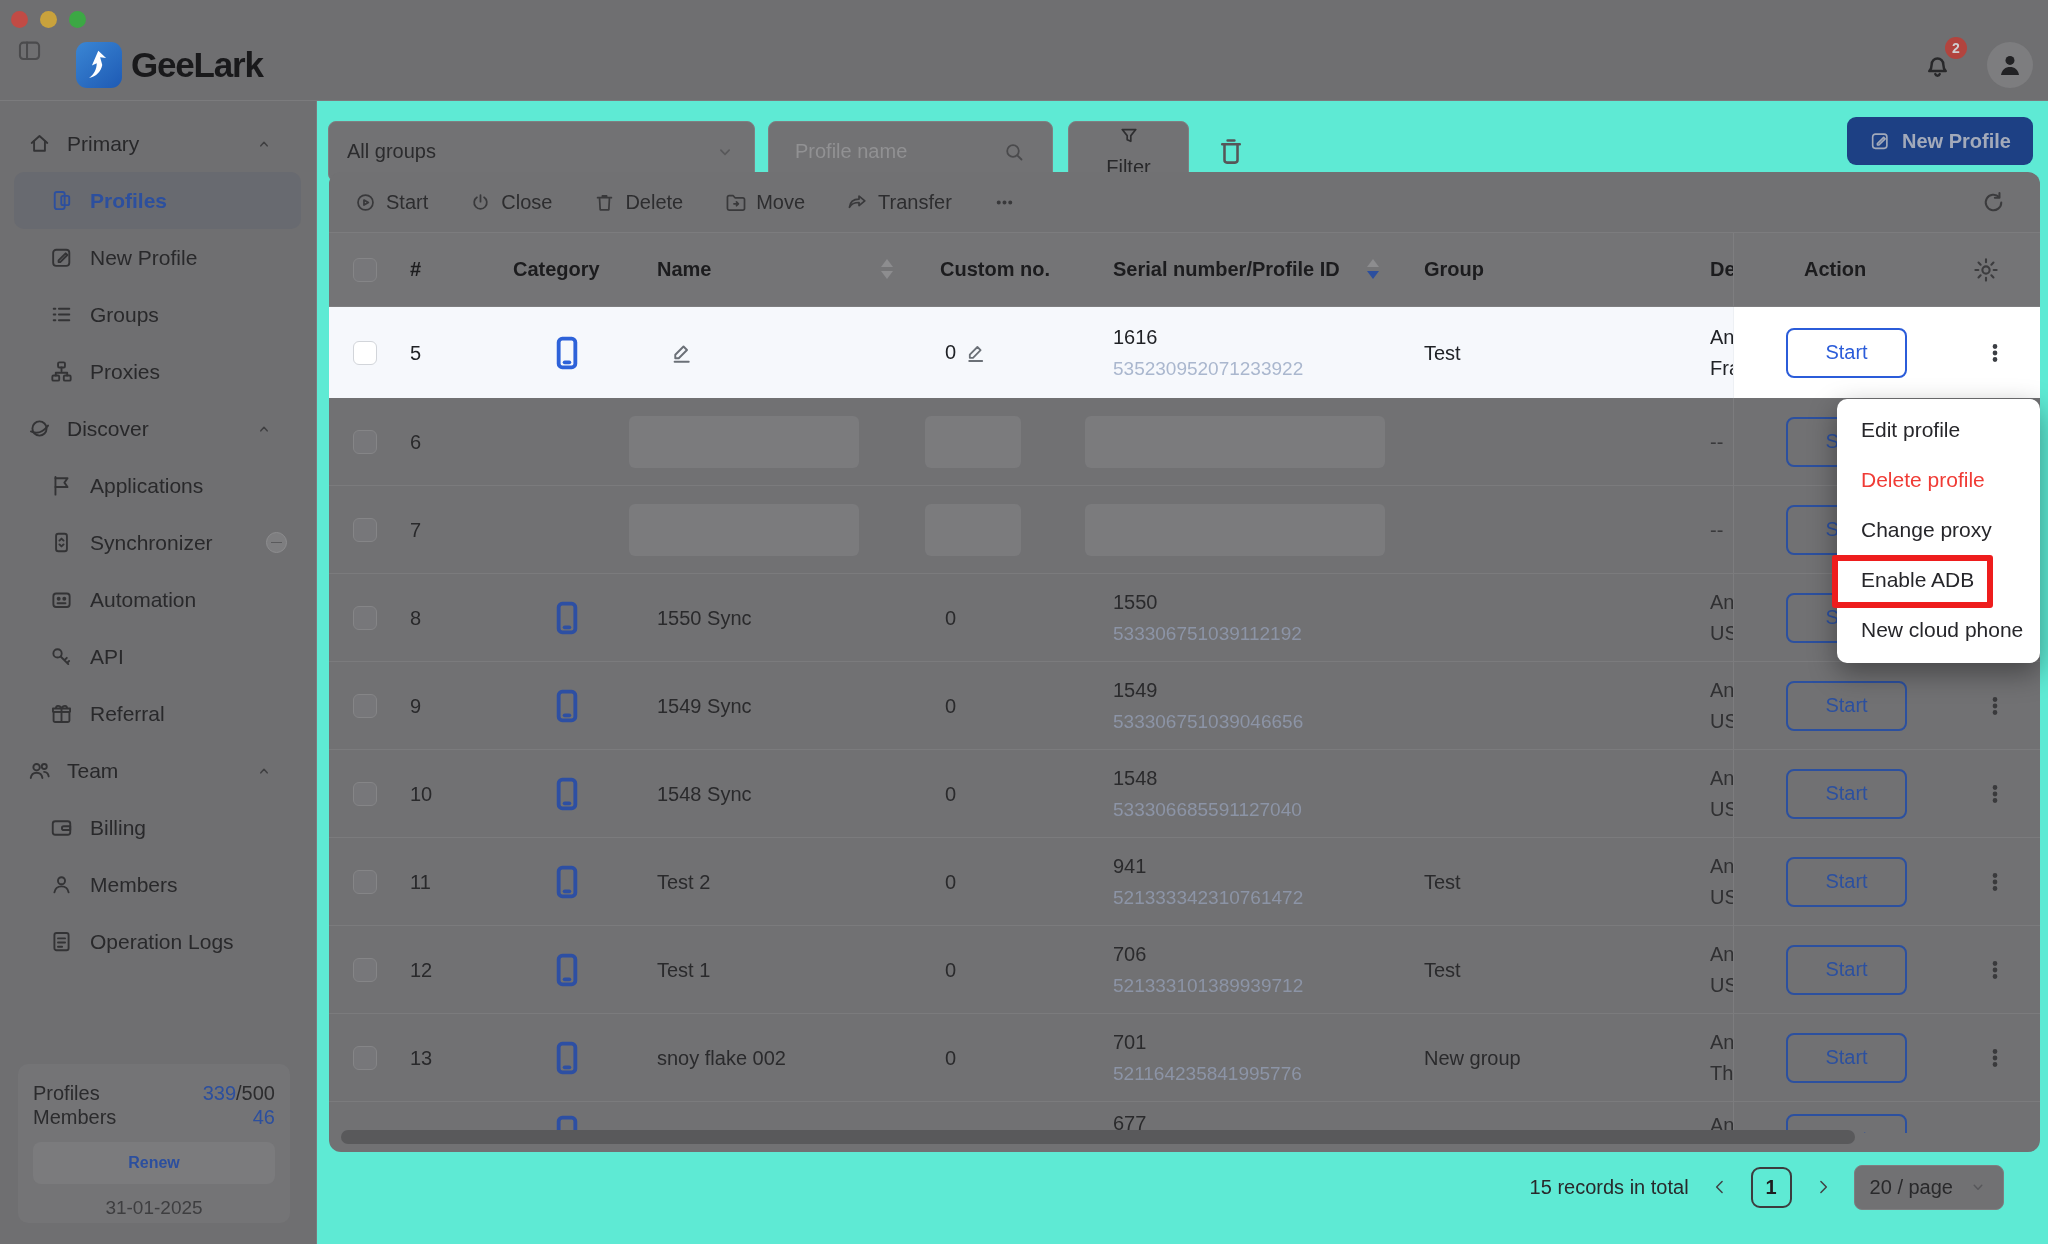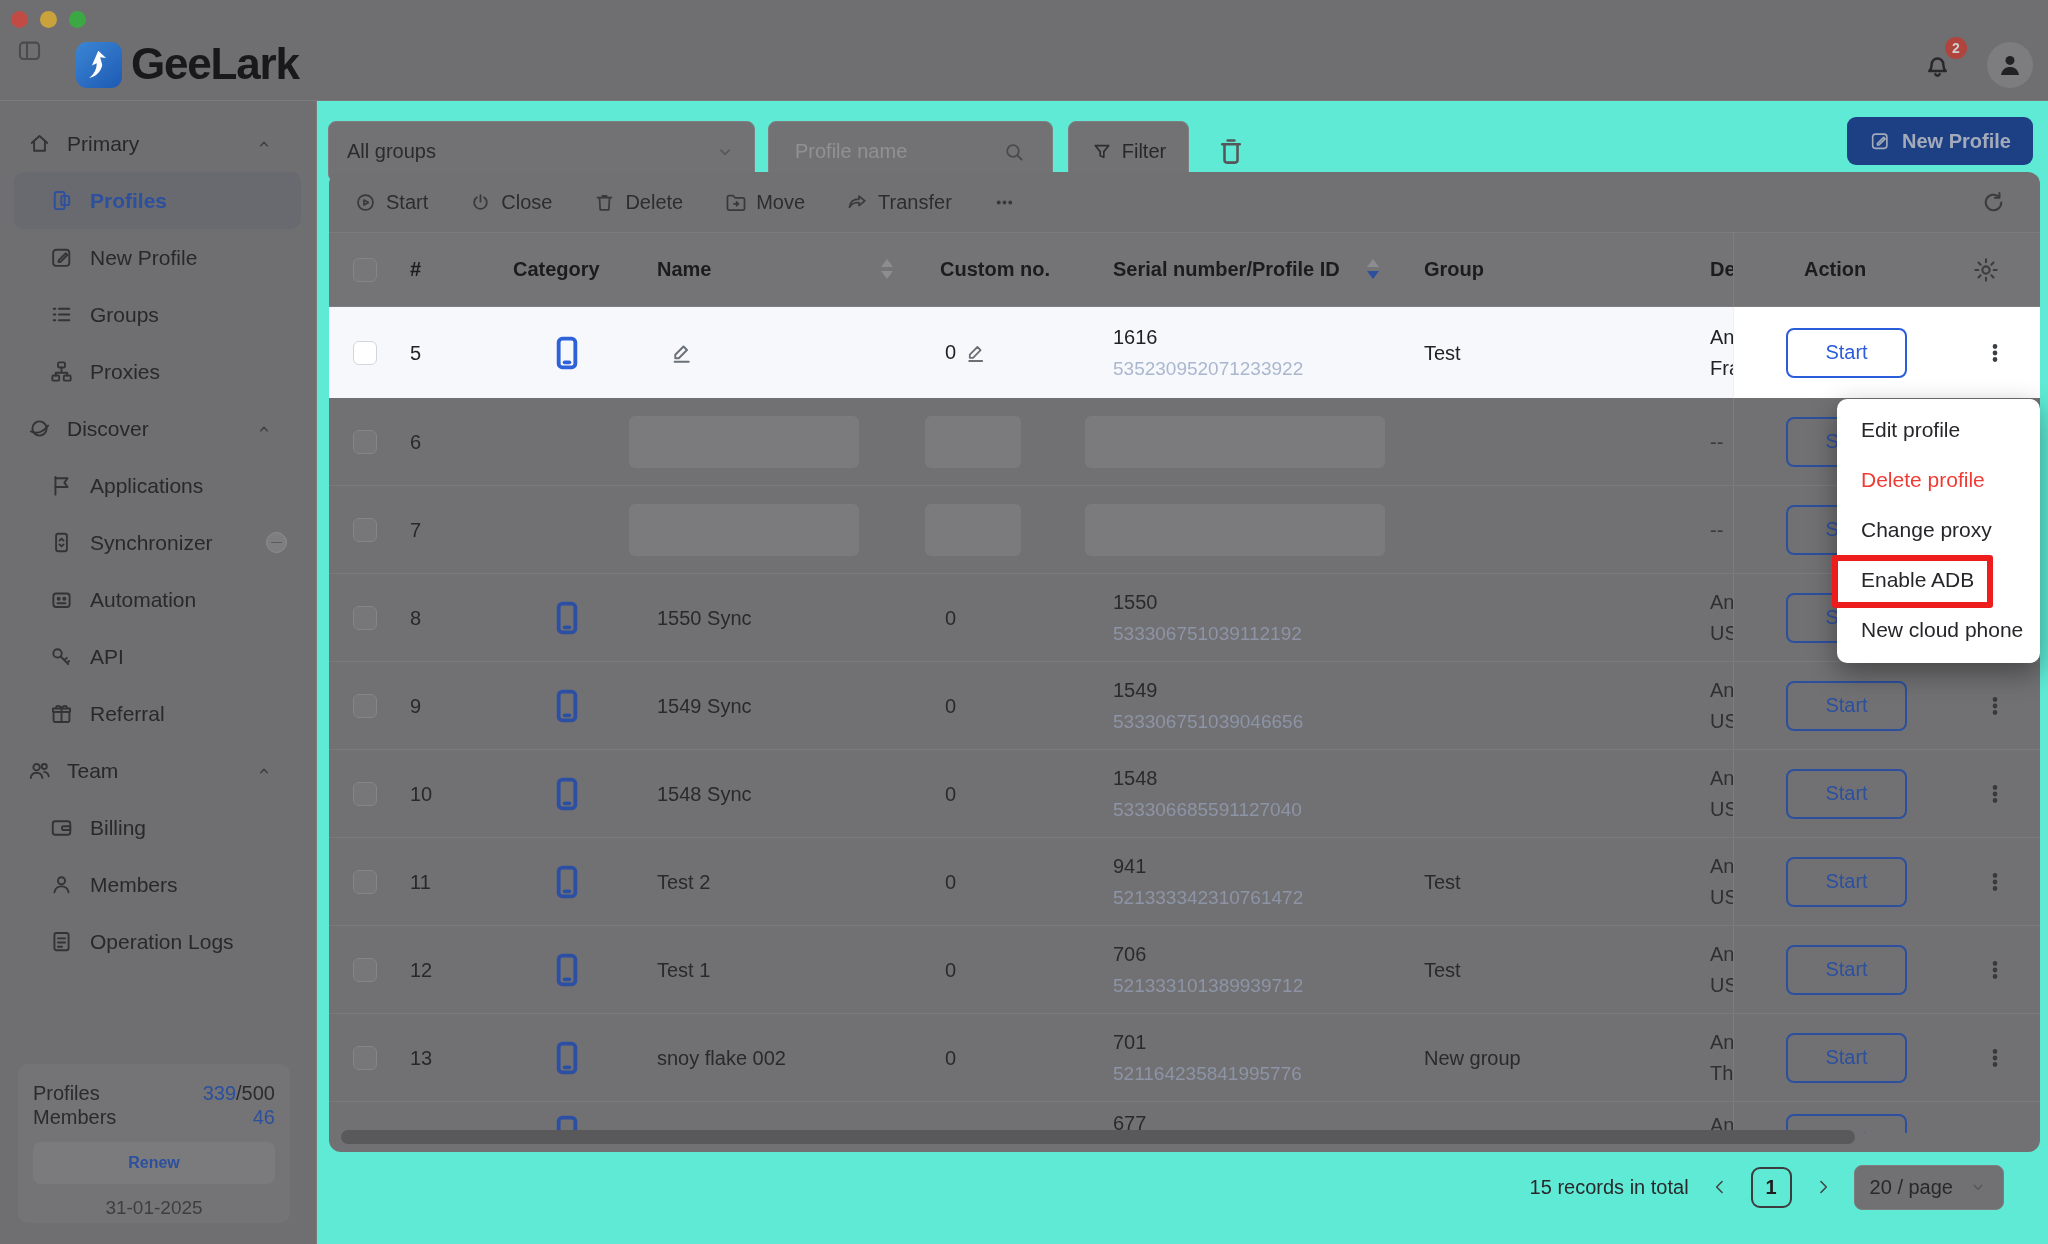--- a/index.html
+++ b/index.html
@@ -15,21 +15,21 @@
   .topbar{position:relative;height:101px;background:#6f6f71;border-bottom:1px solid #7b7b7d;box-sizing:border-box;}
   .dots{position:absolute;top:11px;left:11px;display:flex;gap:12px;}
   .dot{width:17px;height:17px;border-radius:50%;}
   .dot.red{background:#c14b45;}
   .dot.yellow{background:#c9a23c;}
   .dot.green{background:#3ca844;}
   .panel-toggle{position:absolute;left:16px;top:37px;width:27px;height:27px;color:#4b4b4d;}
   .logo-mark{position:absolute;left:76px;top:42px;width:46px;height:46px;border-radius:11px;
     background:linear-gradient(140deg,#3a86d4,#1e5ab4);display:flex;align-items:center;justify-content:center;}
   .logo-mark .icn{width:34px;height:34px;}
-  .logo-text{position:absolute;left:131px;top:39px;font-size:44px;font-weight:700;color:#19191b;letter-spacing:-1.2px;}
+  .logo-text{position:absolute;left:131px;top:45px;font-size:35px;font-weight:700;color:#19191b;letter-spacing:-1.2px;}
   .bell{position:absolute;left:1921px;top:48px;width:33px;height:33px;color:#28282a;}
   .bell-badge{position:absolute;left:1945px;top:37px;min-width:22px;height:22px;border-radius:11px;background:#b2443e;
     color:#cfcfd1;font-size:14px;font-weight:700;display:flex;align-items:center;justify-content:center;padding:0 4px;box-sizing:border-box;}
   .avatar{position:absolute;left:1987px;top:42px;width:46px;height:46px;border-radius:50%;background:#7d7d7f;
     display:flex;align-items:center;justify-content:center;color:#222224;}
   .avatar .icn{width:30px;height:30px;}
 
   
   .shell{display:flex;height:1143px;}
   .sidebar{position:relative;width:317px;background:#6f6f71;border-right:1px solid #7b7b7d;box-sizing:border-box;flex:none;}
@@ -58,21 +58,21 @@
   
   .main{position:relative;flex:1;background:#5eead4;}
   .ctl{position:absolute;background:#727274;border:1px solid #7f7f81;border-radius:8px;box-sizing:border-box;
     display:flex;align-items:center;color:#2b2b2d;font-size:20px;}
   .select-group{left:11px;top:20px;width:427px;height:61px;padding:0 18px;}
   .select-group .lbl{flex:1;}
   .select-group .icn{width:22px;height:22px;color:#58585a;}
   .input-name{left:451px;top:20px;width:285px;height:61px;padding:0 26px;}
   .input-name .ph{flex:1;color:#919193;}
   .input-name .icn{width:24px;height:24px;color:#4a4a4c;}
-  .btn-filter{left:751px;top:20px;width:121px;height:61px;justify-content:center;gap:9px;color:#28282a;}
+  .btn-filter{left:751px;top:20px;width:121px;height:61px;justify-content:center;gap:9px;color:#28282a;flex-direction:column;}
   .btn-filter .icn{width:22px;height:22px;color:#2e2e30;}
   .icon-clear{position:absolute;left:897px;top:33px;width:34px;height:34px;color:#565658;}
   .btn-new-profile{position:absolute;right:15px;top:16px;width:186px;height:48px;background:#1d4084;border:none;
     border-radius:9px;color:#a3aaba;font-size:20px;font-weight:600;display:flex;align-items:center;justify-content:center;gap:11px;}
   .btn-new-profile .icn{width:22px;height:22px;}
 
   
   .panel{position:absolute;left:12px;top:71px;width:1711px;height:980px;background:#717173;border-radius:12px;}
   .toolbar{position:absolute;top:0;left:0;right:0;height:61px;display:flex;align-items:center;
     padding-left:25px;gap:41px;border-bottom:1px solid #7c7c7e;box-sizing:border-box;}

